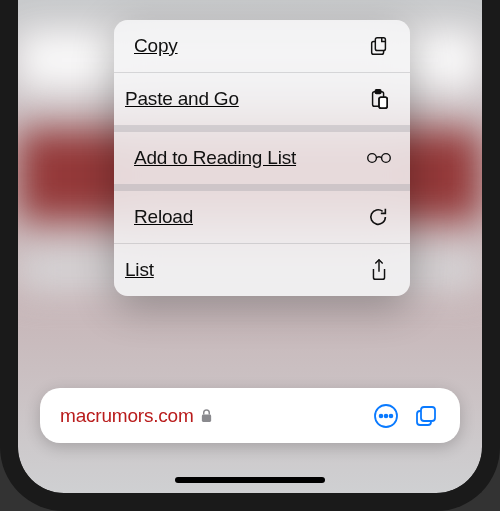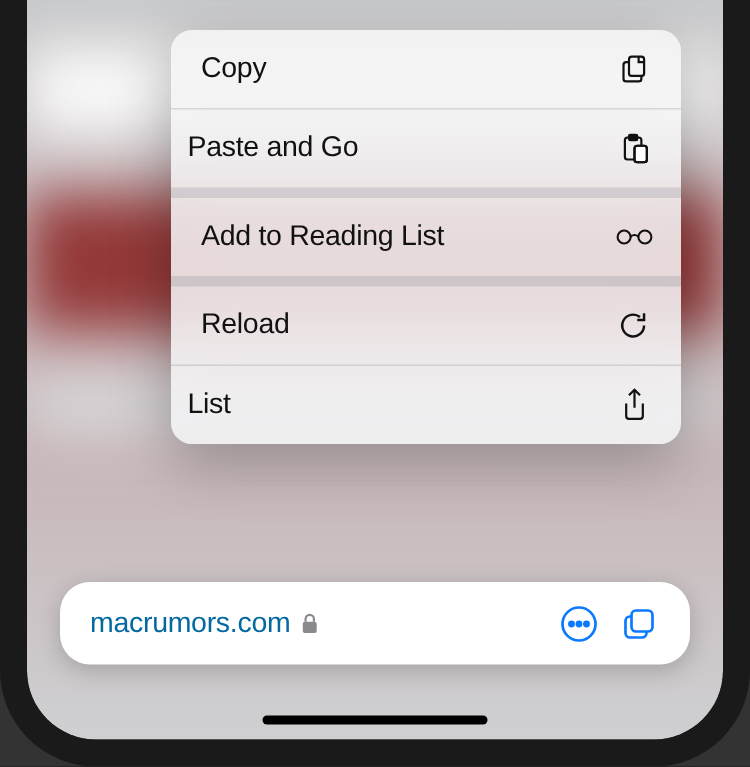--- a/index.html
+++ b/index.html
@@ -37,26 +37,27 @@
   .blur-bg .bar-white { position:absolute; left:0; right:0; background:#fff; }
   .blur-bg .bar-red { position:absolute; left:0; right:0; background:#8e2a2a; }
   .blur-bg .b1 { top: 30px; height: 60px; }
   .blur-bg .b2 { top: 130px; height: 90px; }
   .blur-bg .b3 { top: 250px; height: 40px; background:#d9dadc; }
 
   .context-menu {
     position: absolute;
     top: 20px;
     left: 96px;
-    width: 340px;
+    width: 296px;
     border-radius: 14px;
     overflow: hidden;
     background: rgba(244,244,246,0.85);
     backdrop-filter: blur(20px);
     box-shadow: 0 10px 40px rgba(0,0,0,0.3);
+    text-decoration: underline;
   }
   .sep-thick {
     height: 7px;
     background: rgba(150,150,155,0.3);
   }
   .menu-item {
     display: flex;
     align-items: center;
     justify-content: space-between;
     padding: 14px 18px 14px 20px;
@@ -91,21 +92,21 @@
     display: flex;
     align-items: center;
     padding: 0 14px 0 20px;
   }
   .url-area {
     display: flex;
     align-items: center;
     gap: 6px;
     flex: 1;
     font-size: 19px;
-    color: #0369a1;
+    color: #b91c1c;
     letter-spacing: -0.2px;
   }
   .lock {
     color: #8a8a8e;
     display: inline-flex;
   }
   .bottom-btn {
     width: 40px;
     height: 40px;
     display: flex;

